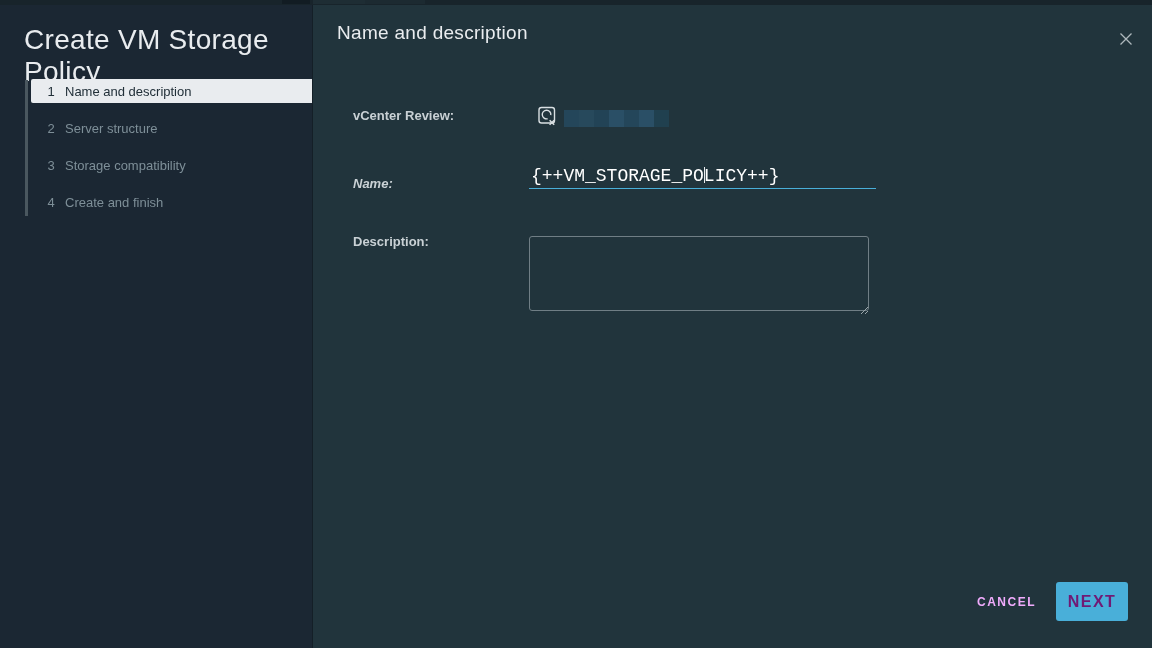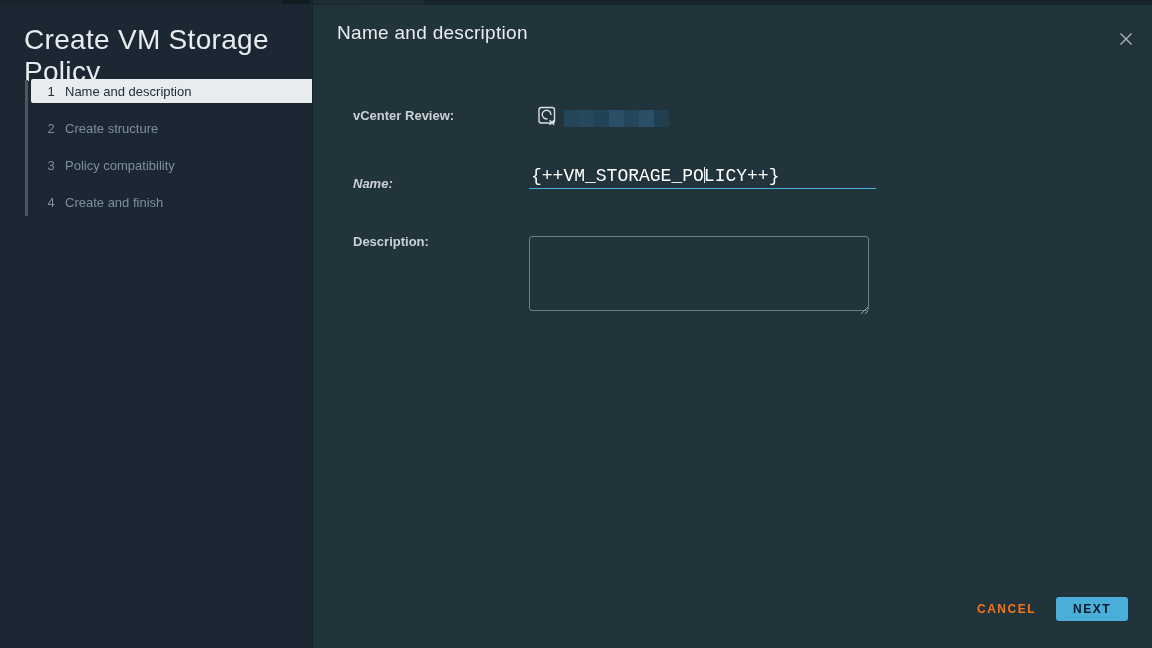--- a/index.html
+++ b/index.html
@@ -53,25 +53,25 @@
                 font-family:Liberation Mono, monospace; }
   .caret { position:absolute; left:175px; top:4px; width:1px; height:16px; background:#E9ECEF; }
 
   .desc-area { position:absolute; left:216px; top:231px; width:340px; height:75px;
                background:transparent; border:1px solid #707E85; border-radius:3px;
                resize:none; outline:none; color:#E9ECEF; font-size:13px; padding:6px 8px;
                font-family:"Liberation Sans", sans-serif; }
   .resize-grip { position:absolute; left:546px; top:296px; pointer-events:none; }
 
   .footer { position:absolute; right:24px; bottom:27px; display:flex; align-items:center; gap:18px; }
-  .cancel-link { font-size:12px; font-weight:700; letter-spacing:1.5px; color:#f97316;
+  .cancel-link { font-size:12px; font-weight:700; letter-spacing:1.5px; color:#f0abfc;
                  background:none; border:none; cursor:pointer; padding:4px 2px;
                  font-family:"Liberation Sans", sans-serif; }
-  .next-btn { width:72px; height:24px; background:#49AFD9; border:none; border-radius:3px;
-              font-size:12px; font-weight:700; letter-spacing:1.5px; color:#0f172a;
+  .next-btn { width:72px; height:39px; background:#49AFD9; border:none; border-radius:3px;
+              font-size:16px; font-weight:700; letter-spacing:1.5px; color:#701a75;
               cursor:pointer; font-family:"Liberation Sans", sans-serif; }
 </style>
 </head>
 <body>
 
 <div class="stage">
 
   <div class="top-strip">
     <div class="artifact a1"></div>
     <div class="artifact a2"></div>
@@ -83,25 +83,25 @@
     <div class="sidebar">
       <div class="modal-title">Create VM Storage Policy</div>
       <div class="steps">
         <div class="rule"></div>
         <div class="step active">
           <span class="num">1</span>
           <span class="lbl">Name and description</span>
         </div>
         <div class="step">
           <span class="num">2</span>
-          <span class="lbl">Create structure</span>
+          <span class="lbl">Server structure</span>
         </div>
         <div class="step">
           <span class="num">3</span>
-          <span class="lbl">Policy compatibility</span>
+          <span class="lbl">Storage compatibility</span>
         </div>
         <div class="step">
           <span class="num">4</span>
           <span class="lbl">Create and finish</span>
         </div>
       </div>
     </div>
 
     <div class="content">
       <div class="page-heading">Name and description</div>

